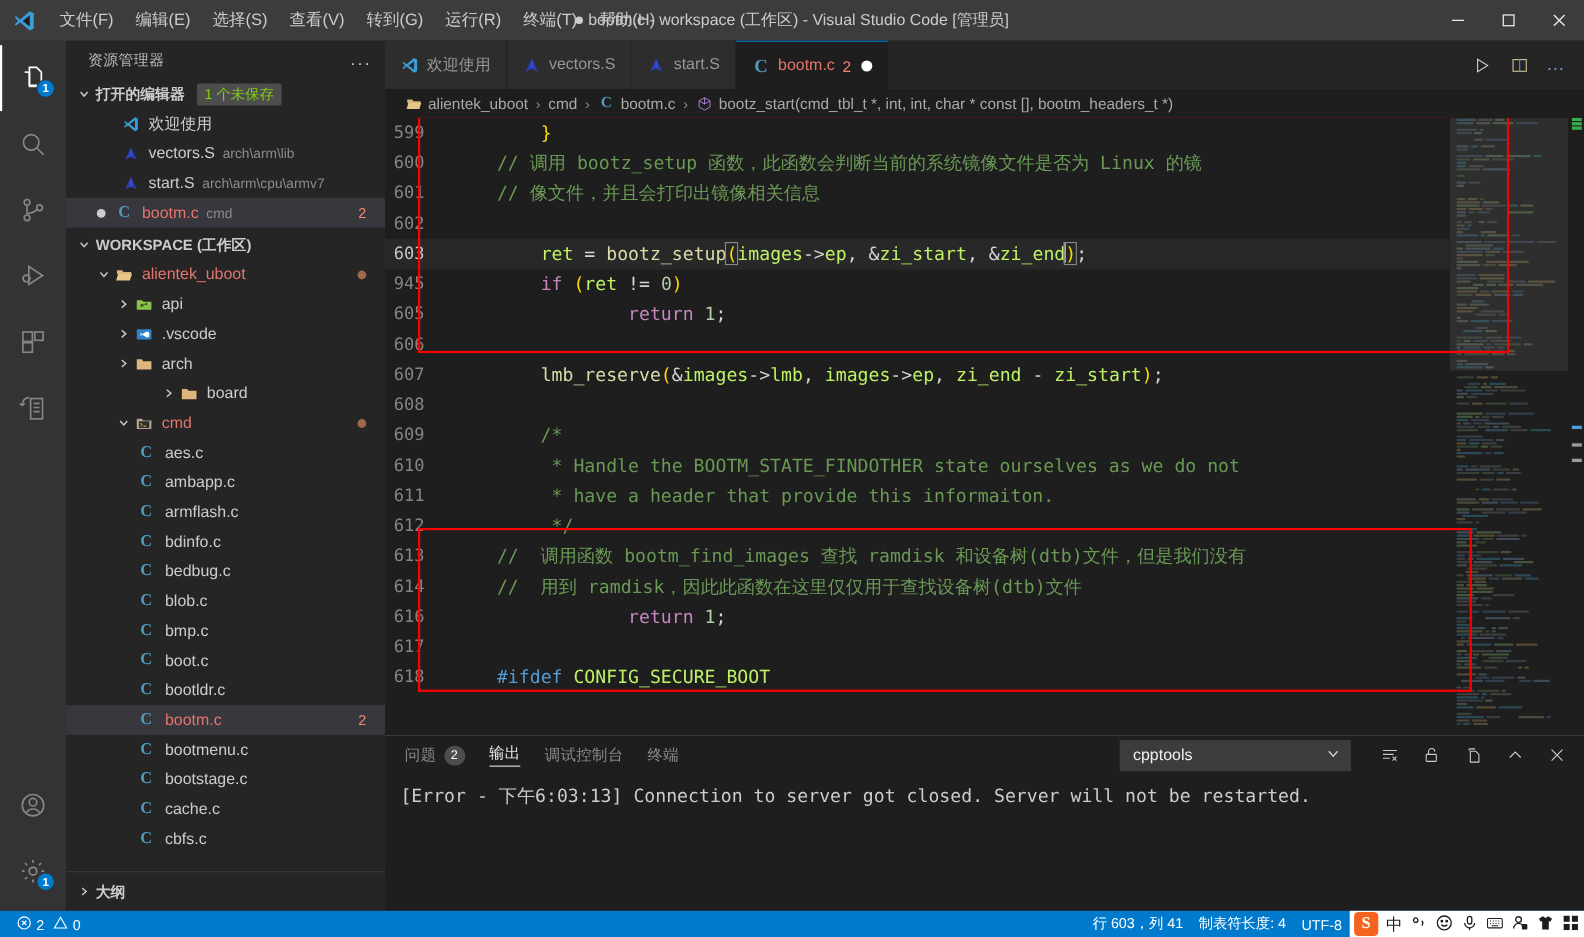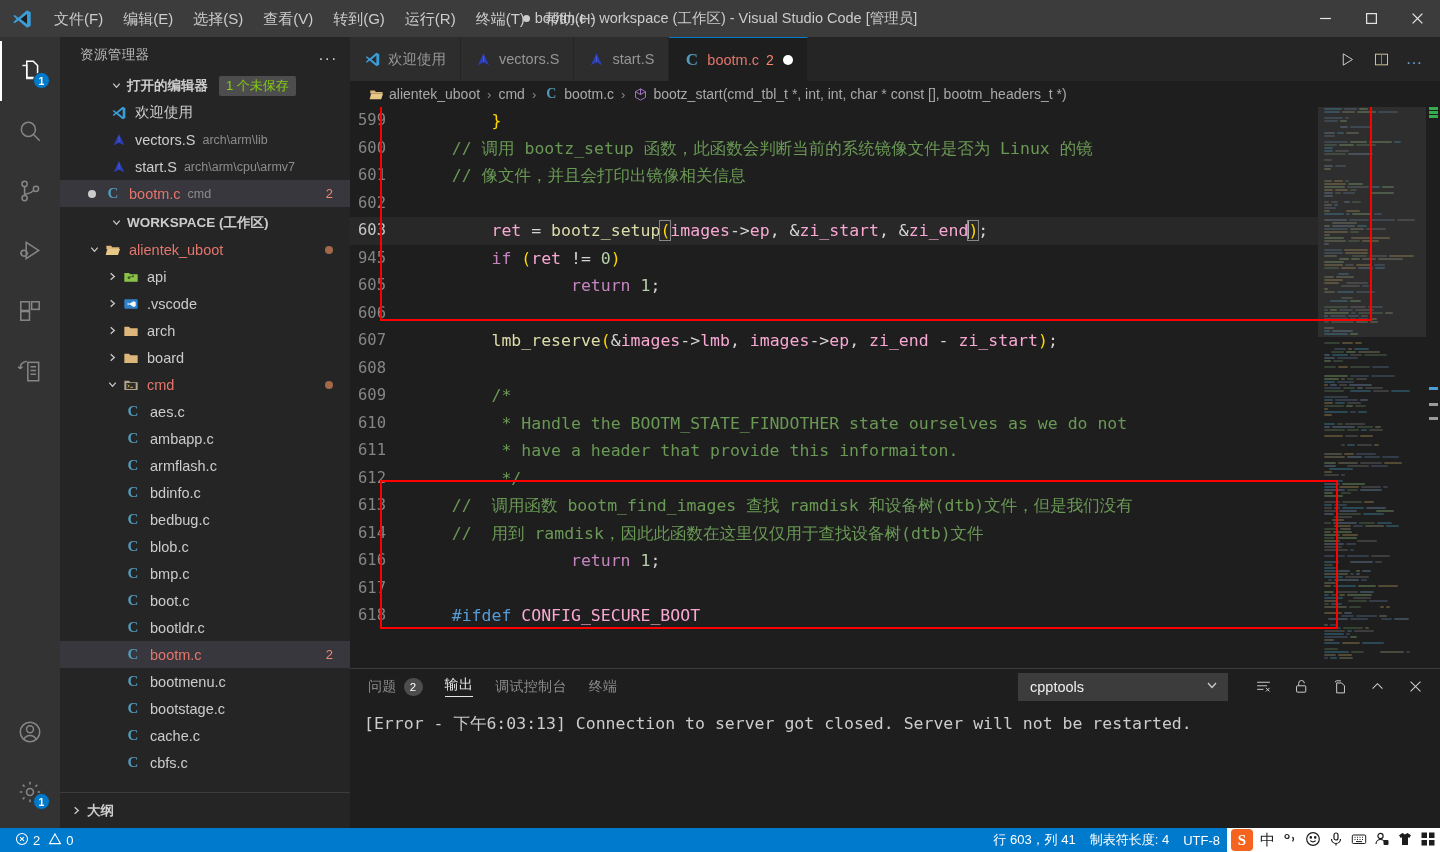--- a/index.html
+++ b/index.html
@@ -64,21 +64,21 @@
     color: #cccccc; overflow: hidden;
   }
   .sb-header {
     height: 35px; display: flex; align-items: center; justify-content: space-between;
     padding: 0 12px 0 20px; font-size: 13.5px; color: #bbbbbb; letter-spacing: .4px;
     flex: 0 0 35px;
   }
   .sb-dots { letter-spacing: 2px; font-size: 16px; color: #cccccc; }
   .sb-section-title {
     display: flex; align-items: center; height: 27px; font-size: 13.5px; font-weight: bold;
-    color: #cccccc; padding-left: 8px; gap: 3px; margin-left: 40px;
+    color: #cccccc; padding-left: 8px; gap: 3px;
   }
   .chev { width: 16px; height: 16px; display: inline-flex; align-items:center; justify-content:center; color:#cccccc; flex:0 0 16px;}
   .chev svg { width: 11px; height: 11px; }
   .badge-pill {
     background: #4d4d4d; color: #84cc16; font-size: 13px; font-weight: normal;
     padding: 1px 7px; border-radius: 2px; margin-left: 8px;
   }
   .tree-row {
     height: 27px; display: flex; align-items: center; font-size: 14.5px; color: #cccccc;
     white-space: nowrap; position: relative; cursor: pointer;
@@ -134,21 +134,21 @@
   .lnum {
     width: 62px; flex: 0 0 62px; text-align: right; padding-right: 26px; color: #858585;
     font-size: 15.5px; font-family: "DejaVu Sans Mono", monospace;
   }
   .lnum.cur { color: #c6c6c6; }
   .ltxt { flex: 1 1 auto; color: #d4d4d4; position: relative; }
   .cmt { color: #6a9955; }
   .kw  { color: #c586c0; }
   .kw2 { color: #569cd6; }
   .fn  { color: #dcdcaa; }
-  .var { color: #f9a8d4; text-align: right; }
+  .var { color: #bef264; text-align: right; }
   .num { color: #b5cea8; }
   .op  { color: #d4d4d4; }
   .p1  { color: #ffd700; }
   .p2  { color: #da70d6; }
   .br-match { outline: 1px solid #888888; }
   .caret { display:inline-block; width:2px; height:19px; background:#aeafad; vertical-align:-3px; margin:0 -1px; }
 
   
   .minimap { width: 108px; flex: 0 0 108px; position: relative; background: #1e1e1e; overflow: hidden; }
   .mm-line { height: 3px; display: flex; gap: 2px; padding-left: 6px; align-items:center; }
@@ -428,21 +428,21 @@
             </svg>
         </span>
         <span class="ficon">
           <svg viewBox="0 0 24 24">
               <path d="M2 5.5 h7 l2 2.5 h11 v11.5 H2 Z" fill="#dcb67a"></path>
             </svg>
         </span>
         <span style="margin-left:5px">arch</span>
       </div>
 
-      <div class="tree-row" style="padding-left:44px;">
+      <div class="tree-row" style="padding-left:44px;margin-left:41px;">
         <span class="chev">
           <svg viewBox="0 0 12 12" fill="none" stroke="currentColor" stroke-width="1.4">
               <path d="M4 2.5 L8 6 L4 9.5"></path>
             </svg>
         </span>
         <span class="ficon">
           <svg viewBox="0 0 24 24">
               <path d="M2 5.5 h7 l2 2.5 h11 v11.5 H2 Z" fill="#dcb67a"></path>
             </svg>
         </span>

